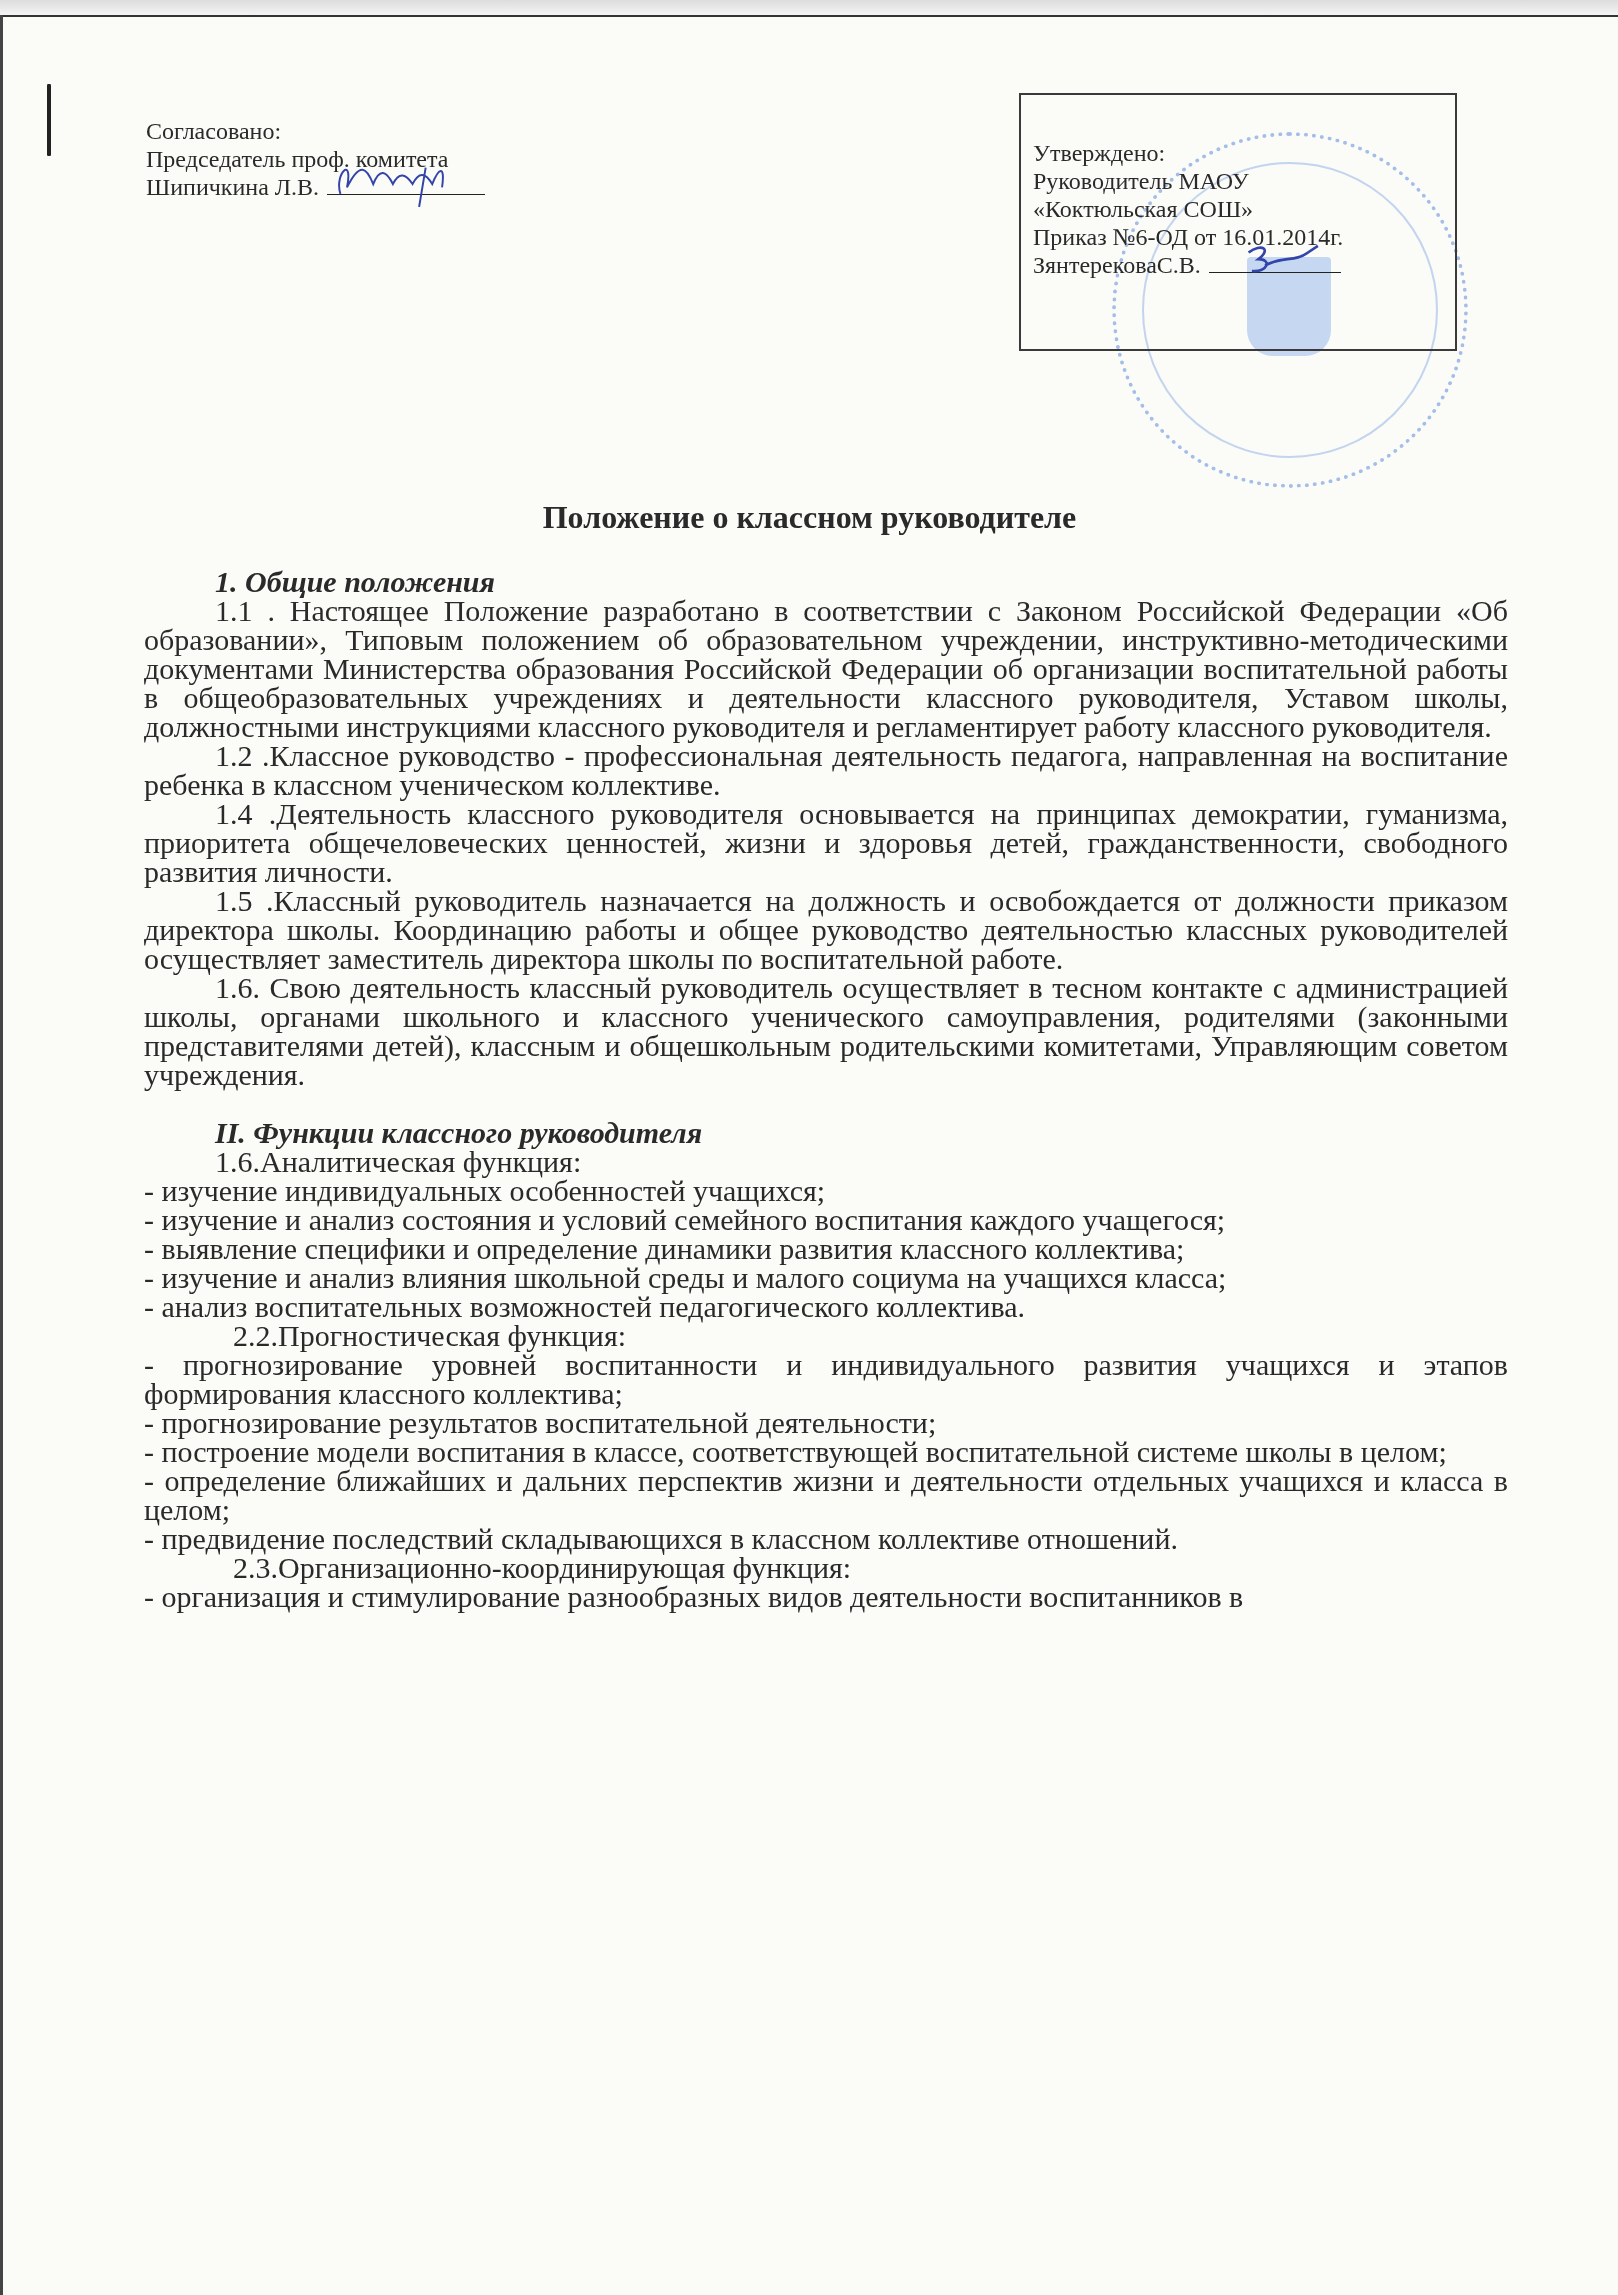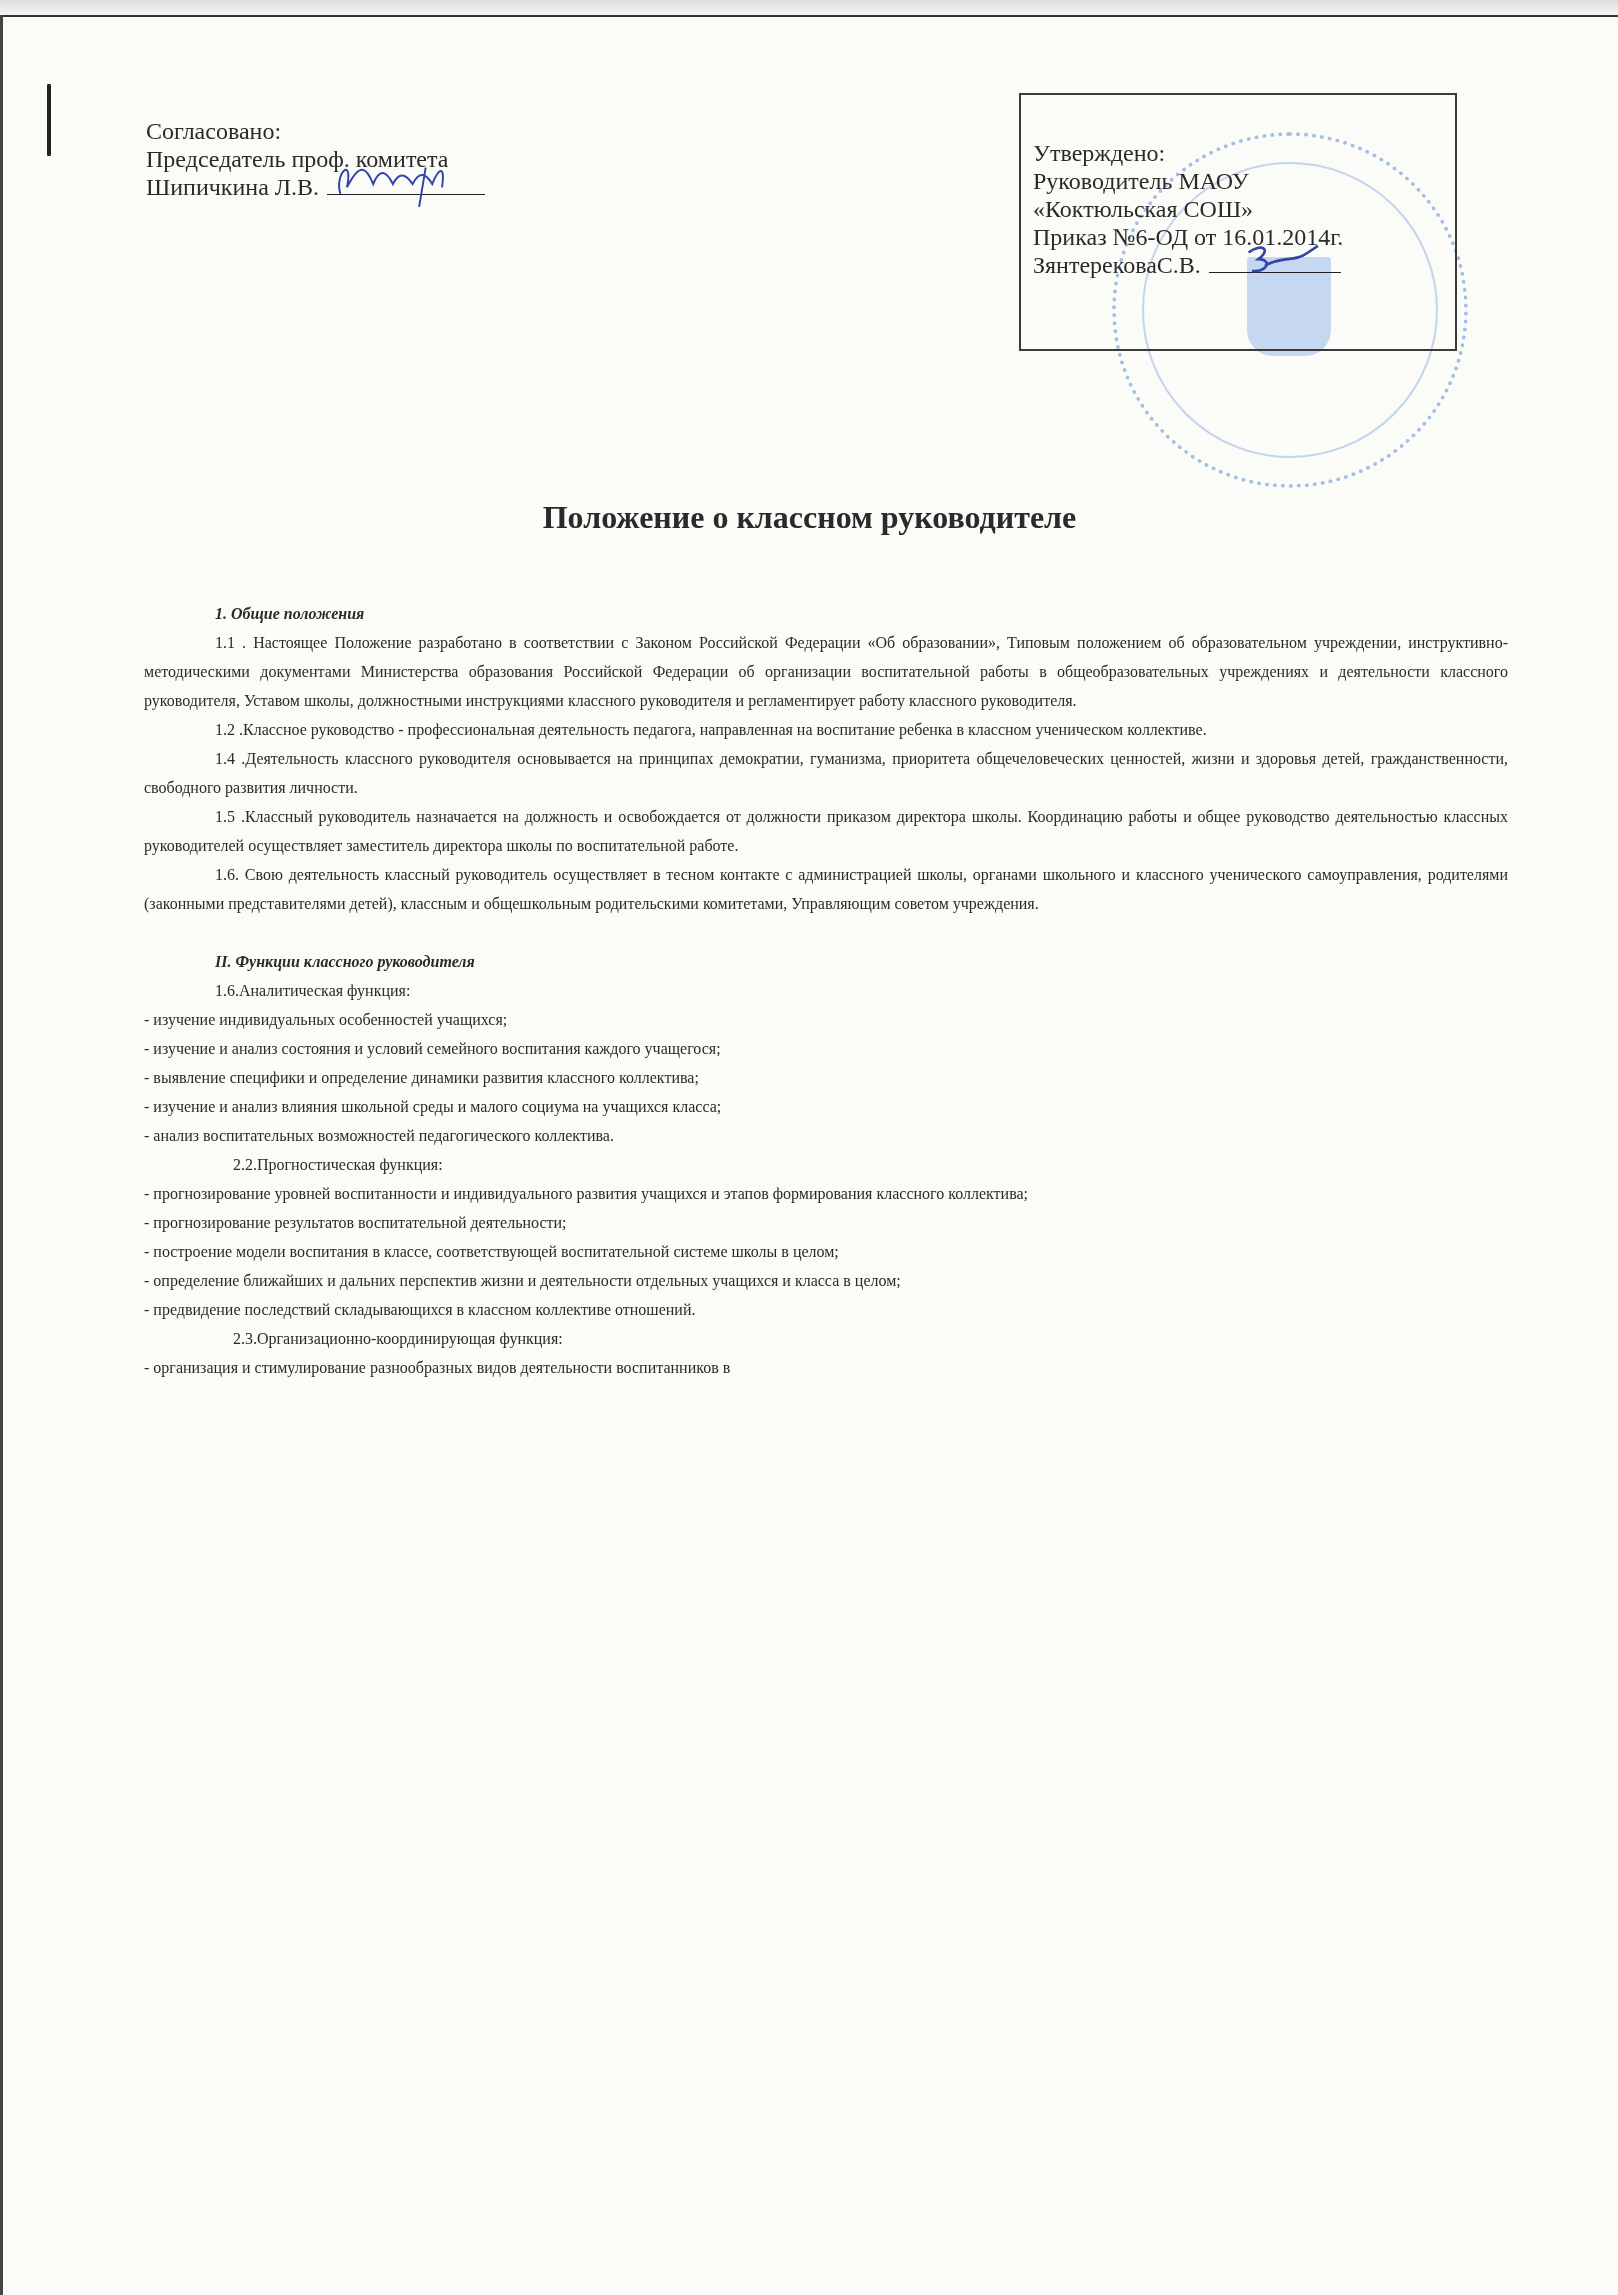--- a/index.html
+++ b/index.html
@@ -22,21 +22,21 @@
   .approved { position: absolute; left: 1033px; top: 102px; font-size: 24px; line-height: 28px; margin-top: 37px; }
   .approved .line { white-space: nowrap; }
   .sig-line2 { display: inline-block; width: 132px; border-bottom: 1.3px solid #222; height: 20px; position: relative; margin-left: 8px; }
 
   .stamp { position: absolute; left: 1112px; top: 132px; width: 356px; height: 356px; border-radius: 50%; border: 4px dotted rgba(90,140,220,0.55); box-sizing: border-box; }
   .stamp::before { content: ""; position: absolute; inset: 26px; border-radius: 50%; border: 2px solid rgba(90,140,220,0.35); }
   .stamp-emblem { position: absolute; left: 1247px; top: 257px; width: 84px; height: 99px; background: rgba(100,150,230,0.35); border-radius: 4px 4px 26px 26px; }
 
   .title { position: absolute; left: 0; width: 1619px; top: 499px; text-align: center; font-weight: bold; font-size: 32px; }
 
-  .content { position: absolute; left: 144px; top: 599px; width: 1364px; font-size: 16px; line-height: 29px; }
+  .content { position: absolute; left: 144px; top: 567px; width: 1364px; font-size: 30px; line-height: 29px; }
   .content p { margin: 0; text-align: justify; }
   .content .sect { font-style: italic; font-weight: bold; padding-left: 71px; }
   .content .ind { text-indent: 71px; }
   .content .ind2 { text-indent: 89px; }
   .content .gap { height: 29px; }
 </style>
 </head>
 <body>
 
 <div class="topband"></div>

